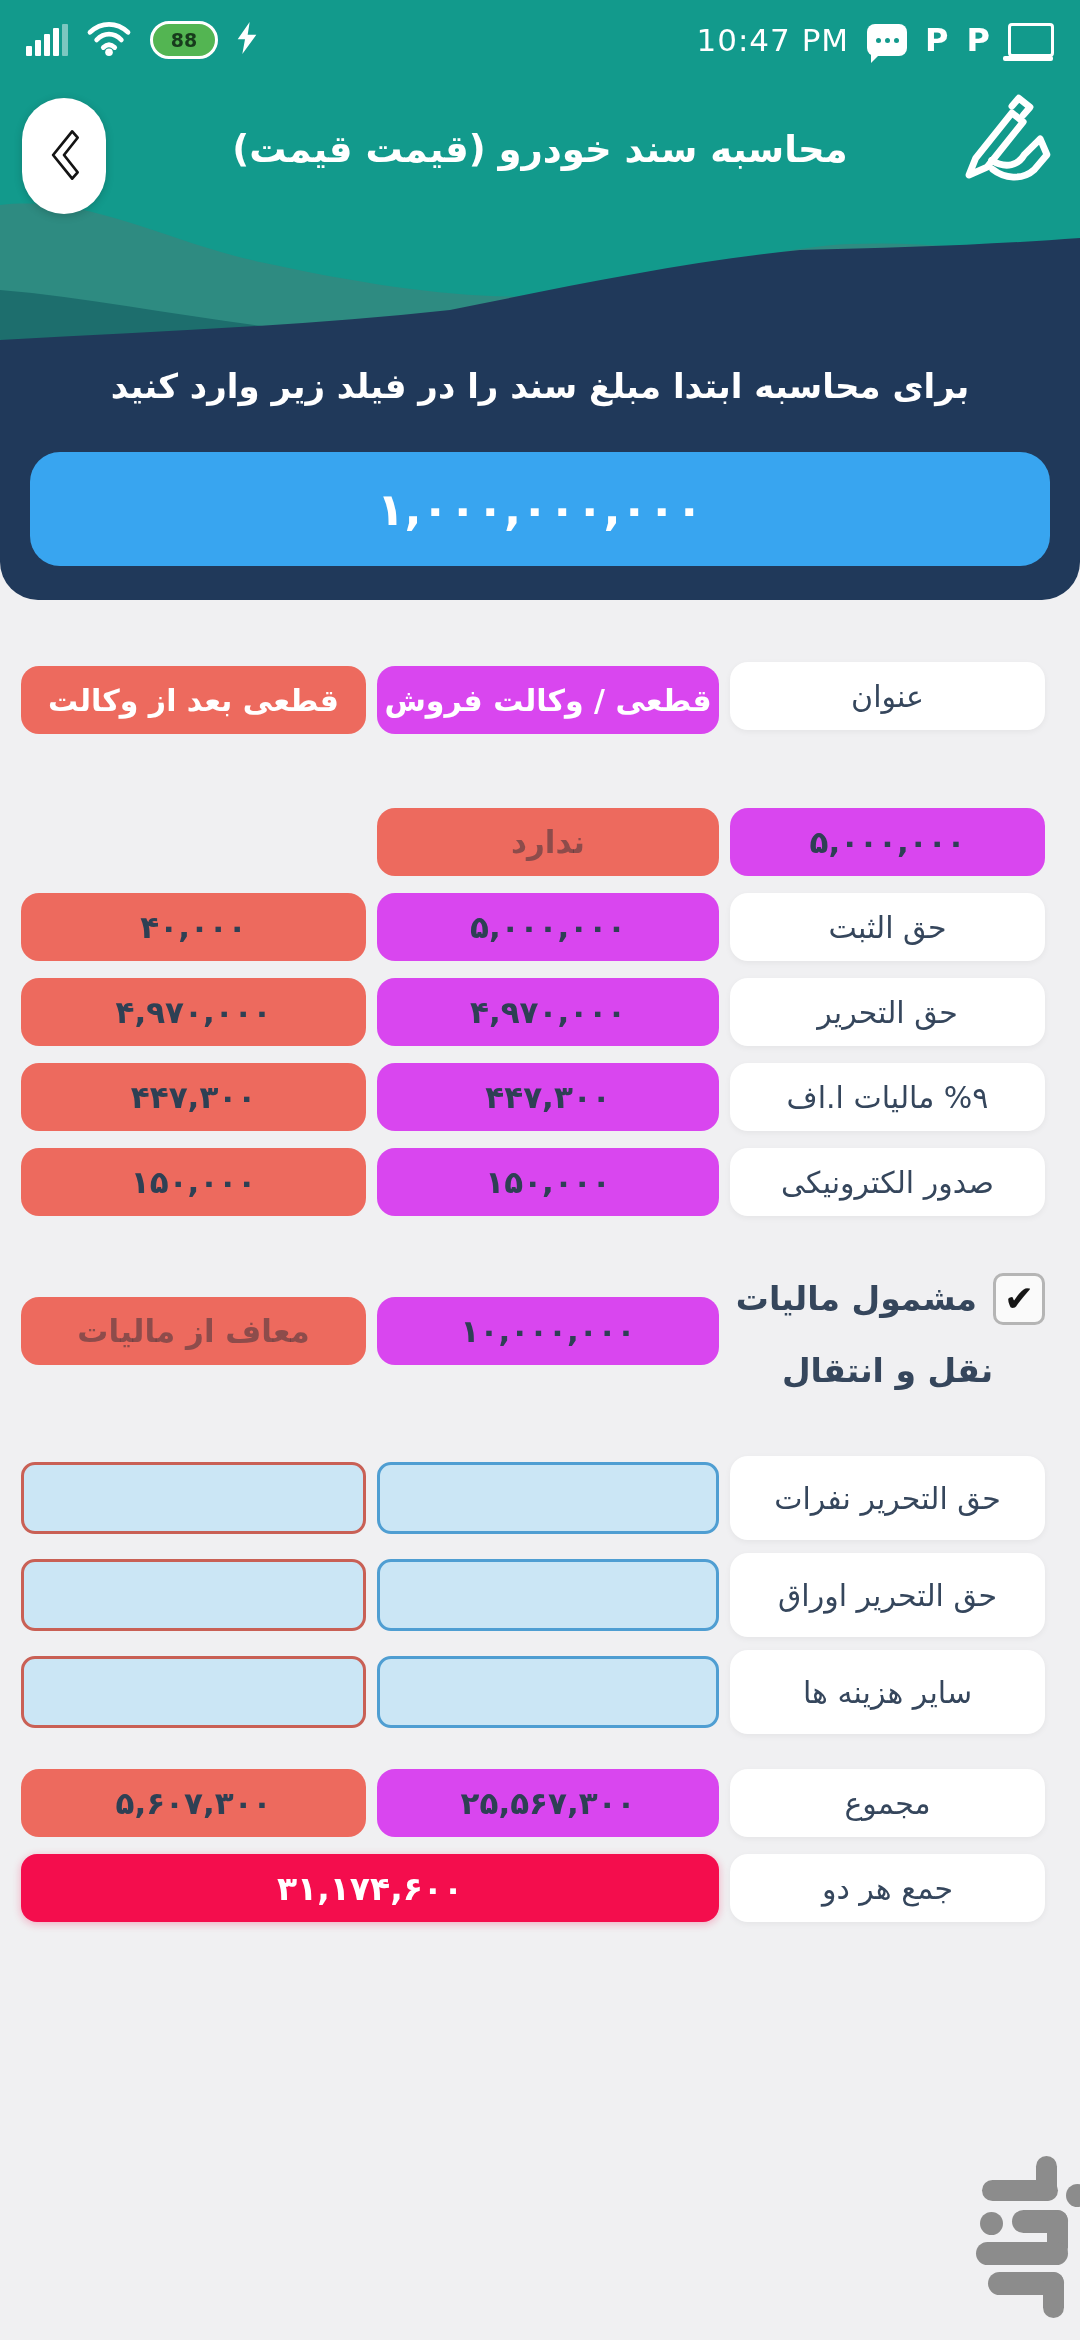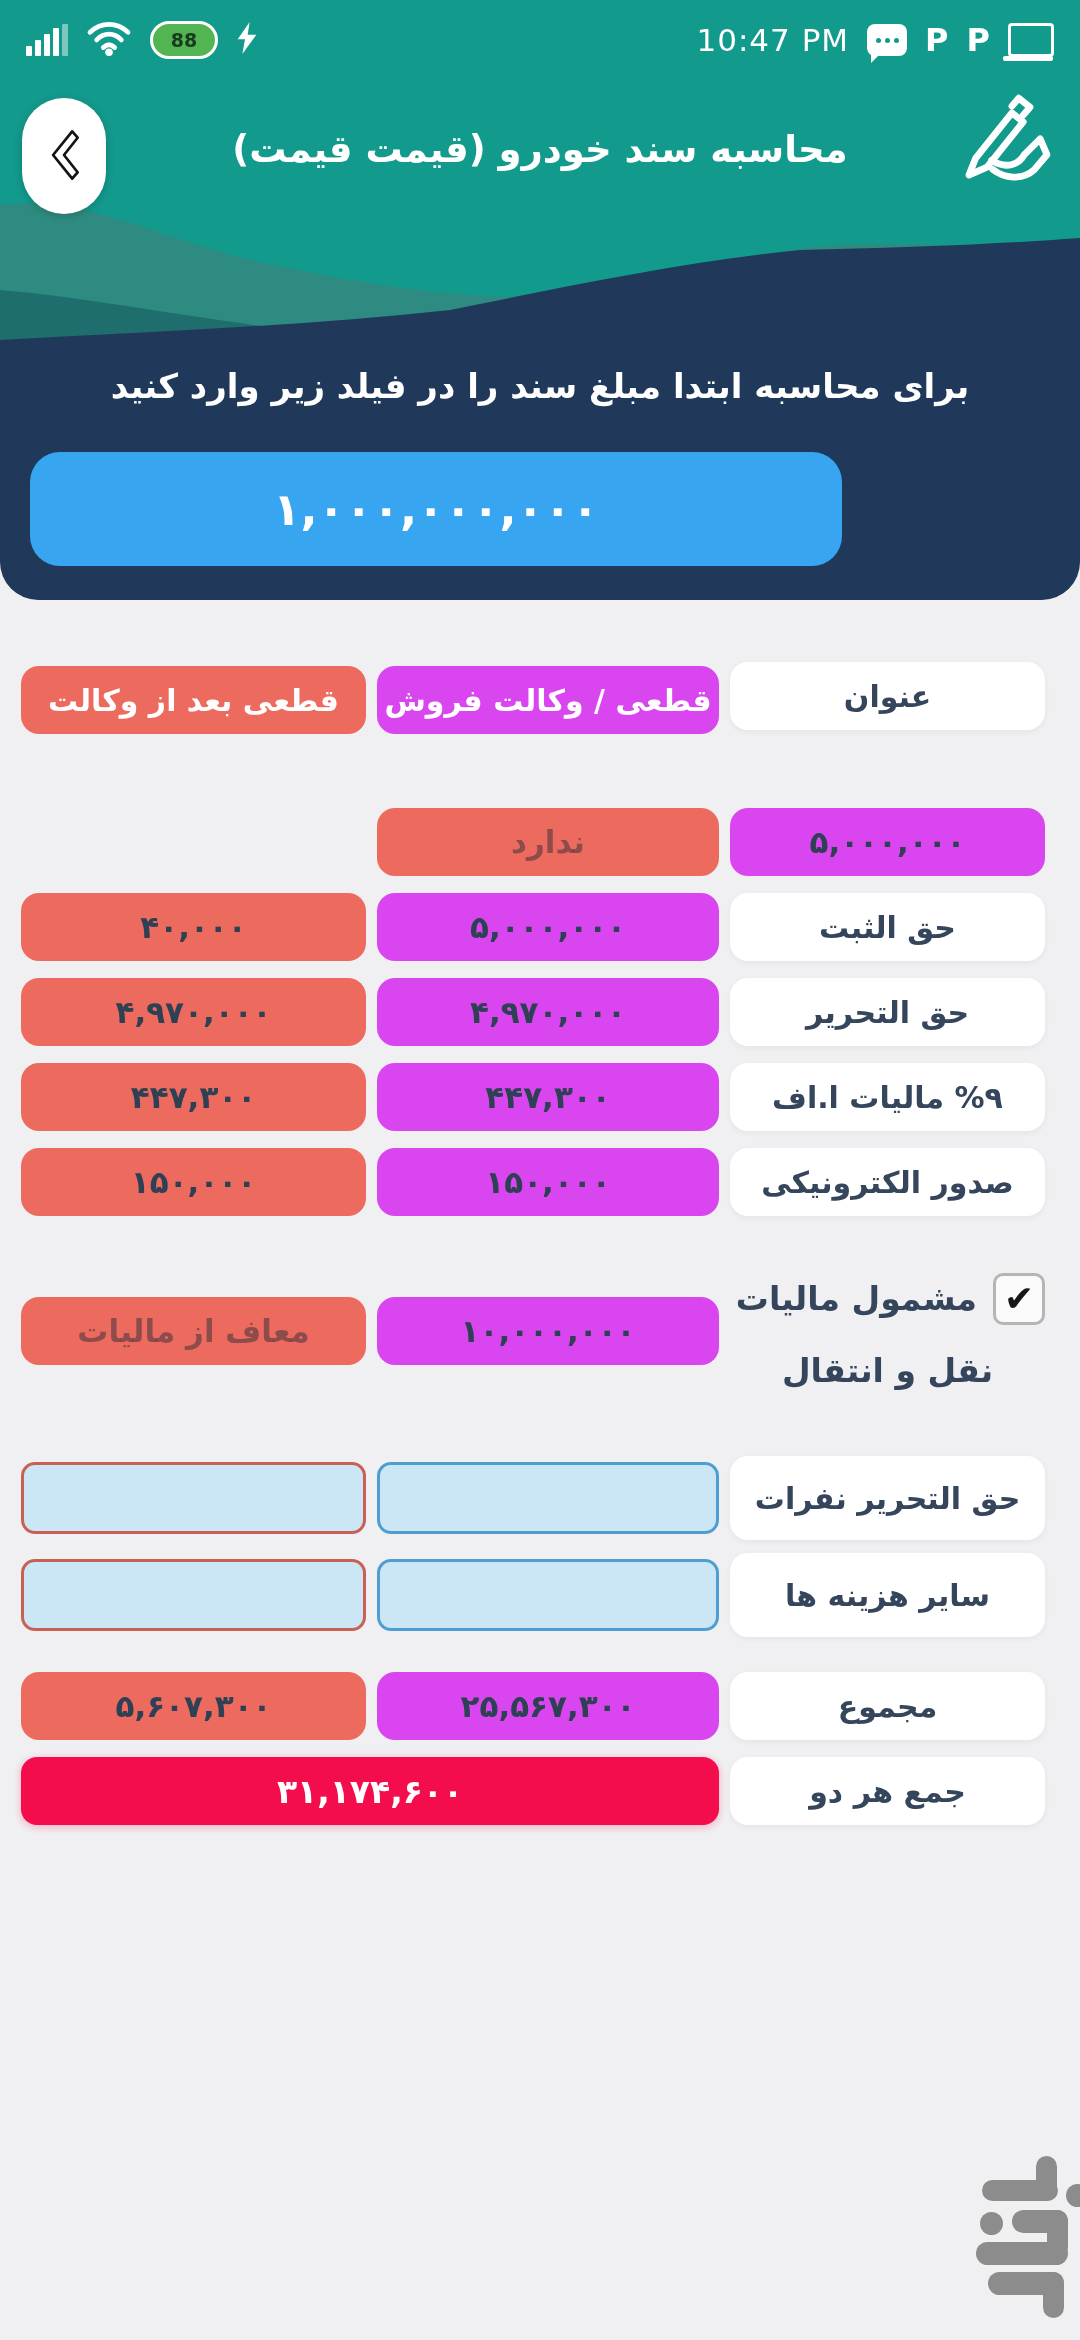--- a/index.html
+++ b/index.html
@@ -37,29 +37,29 @@
     border-radius:0 0 38px 38px;overflow:hidden;}
   .waves{position:absolute;top:0;left:0;width:100%;height:352px;display:block;}
   .backbtn{position:absolute;top:98px;left:22px;width:84px;height:116px;
     background:#fff;border:none;border-radius:46px;z-index:5;cursor:pointer;
     display:flex;align-items:center;justify-content:center;box-shadow:0 2px 8px rgba(0,0,0,.18);}
   .appbar-title{position:absolute;top:128px;left:0;width:100%;text-align:center;z-index:4;
     color:#fff;font-size:37px;font-weight:700;}
   .writeic{position:absolute;top:92px;right:24px;z-index:4;}
   .instruction{position:absolute;top:366px;left:0;width:100%;text-align:center;z-index:4;
     color:#fff;font-size:34px;font-weight:700;}
-  .amount{position:absolute;top:452px;left:30px;width:812px;height:114px;z-index:4;
+  .amount{position:absolute;top:452px;left:30px;width:1020px;height:114px;z-index:4;
     background:#38a5f0;border:none;border-radius:30px;box-sizing:border-box;
     color:#fff;font-size:45px;font-weight:700;text-align:center;letter-spacing:10px;
     direction:ltr;font-family:"DejaVu Sans",sans-serif;outline:none;}
   
   .row{display:grid;grid-template-columns:315px 342px 345px;column-gap:11px;
     padding:0 35px 0 20px;align-items:center;}
   .labelcard,.cell{height:68px;border-radius:18px;display:flex;align-items:center;justify-content:center;box-sizing:border-box;}
-  .labelcard{background:#fff;color:#35465c;font-size:30px;font-weight:700;
+  .labelcard{background:#fff;color:#35465c;font-size:30px;font-weight:400;
     box-shadow:0 2px 6px rgba(0,0,0,.05);}
   .cell{font-size:31px;}
   .cell.blue{background:#d946ef;}
   .cell.salmon{background:#ed6a5e;}
   .cell.hdr{color:#fff;font-weight:700;font-size:30px;margin-top:8px;}
   .num{direction:ltr;unicode-bidi:isolate;letter-spacing:3px;font-weight:700;color:#2e4054;}
   .muted{color:rgba(45,45,55,.5);font-weight:700;letter-spacing:0;}
   .r-hdr{margin-top:58px;}
   .r-first{margin-top:74px;}
   .r-std{margin-top:17px;}
@@ -236,20 +236,25 @@
         <span class="muted">معاف از مالیات</span>
       </div>
   </div>
 
   <div class="row r-inp1">
     <div class="labelcard tall">حق التحریر نفرات</div>
     <input class="field bluef" style="">
     <input class="field redf" style="">
   </div>
   <div class="row r-inp">
+    <div class="labelcard tall">حق التحریر اوراق</div>
+    <input class="field bluef" style="">
+    <input class="field redf" style="">
+  </div>
+  <div class="row r-inp">
     <div class="labelcard tall">سایر هزینه ها</div>
     <input class="field bluef" style="">
     <input class="field redf" style="">
   </div>
 
   <div class="row r-total">
     <div class="labelcard">مجموع</div>
     <div class="cell blue">
         <span class="num">۲۵,۵۶۷,۳۰۰</span>
       </div>

